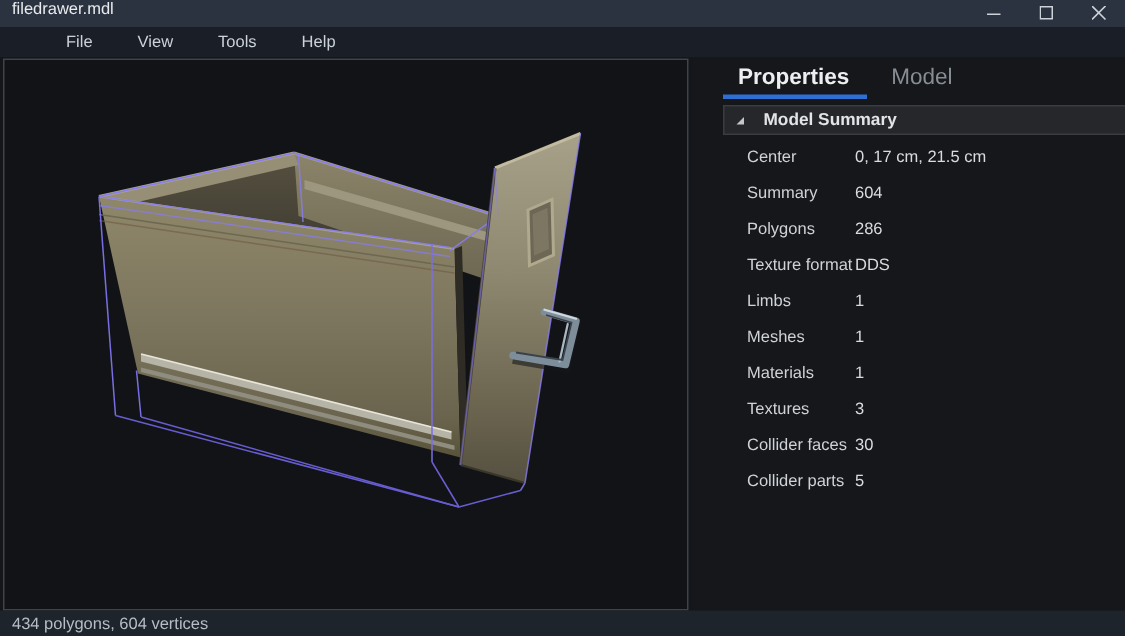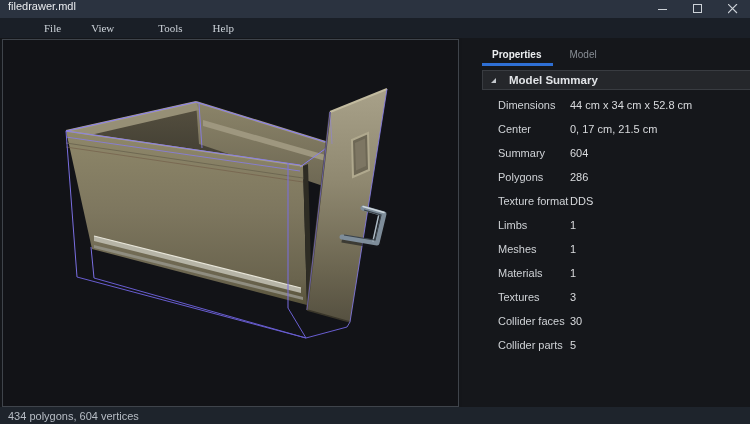--- a/index.html
+++ b/index.html
@@ -18,40 +18,40 @@
   }
   .titlebar .title { margin-left:8px; font-size:11px; color:#e9ebee; }
   .win-controls { position:absolute; right:0; top:0; height:18px; display:flex; }
   .win-btn {
     width:35px; height:18px; display:flex; align-items:center; justify-content:center;
     background:transparent; border:none; color:#cdd2d8; cursor:default;
   }
   
   .menubar {
     position:absolute; left:0; top:18px; width:750px; height:20px;
-    background:#1a1f27; display:flex; align-items:center;font-family:Liberation Serif, serif;
+    background:#1a1f27; display:flex; align-items:center;
   }
   .menu-item { color:#ccd2d9; font-size:11px; padding:2px 6px; }
   .menu-item:nth-child(1){ margin-left:38px; }
   .menu-item:nth-child(2){ margin-left:18px; }
-  .menu-item:nth-child(3){ margin-left:32px; }
+  .menu-item:nth-child(3){ margin-left:18px; }
   .menu-item:nth-child(4){ margin-left:18px; }
   
   .viewport {
     position:absolute; left:2px; top:39px; width:457px; height:368px;
     background:#121317; border:1px solid #3f444b;
   }
   .viewport svg { display:block; width:100%; height:100%; }
   
   .panel {
     position:absolute; left:462px; top:38px; width:288px; height:369px;
     background:#15171b;
   }
   .tabs { display:flex; align-items:flex-end; height:26px; }
-  .tab { padding:4px 2px; margin-left:28px; font-size:10px; color:#878d94; position:relative; }
+  .tab { padding:4px 2px; margin-left:28px; font-size:15px; color:#878d94; position:relative; }
   .tab.active { color:#eceef0; font-weight:bold; }
   .tab.active::after {
     content:""; position:absolute; left:-8px; right:-10px; bottom:-2px; height:3px;
     background:var(--accent,#2e6fd4);
   }
   .tab + .tab { margin-left:24px; }
   .group-header {
     position:absolute; left:20px; top:32px; width:282px; height:20px;
     background:#25272b; border:1px solid #393c41;
     display:flex; align-items:center;
@@ -191,24 +191,20 @@
       <span class="expander">
         <svg width="7" height="7">
             <polygon points="1,6 6,6 6,1" fill="#c3c7cc"></polygon>
           </svg>
       </span>
       <span class="hdr-label">Model Summary</span>
     </div>
 
     <div class="prop-rows">
       <div class="prop-row">
-        <span class="prop-name">Dimensions</span>
-        <span class="prop-value">44 cm x 34 cm x 52.8 cm</span>
-      </div>
-      <div class="prop-row">
         <span class="prop-name">Center</span>
         <span class="prop-value">0, 17 cm, 21.5 cm</span>
       </div>
       <div class="prop-row">
         <span class="prop-name">Summary</span>
         <span class="prop-value">604</span>
       </div>
       <div class="prop-row">
         <span class="prop-name">Polygons</span>
         <span class="prop-value">286</span>

